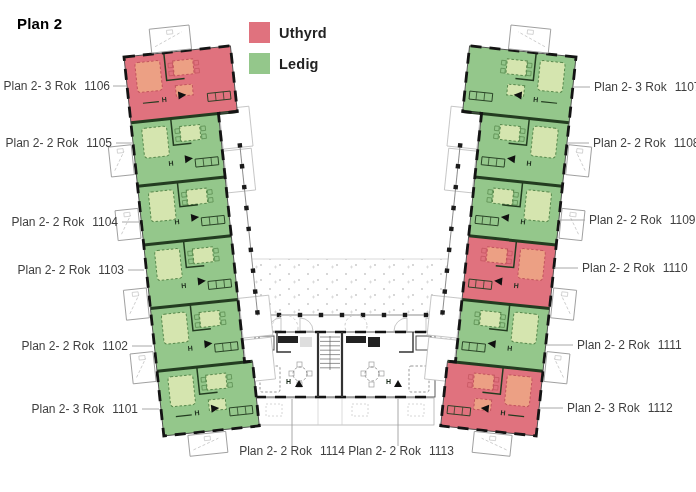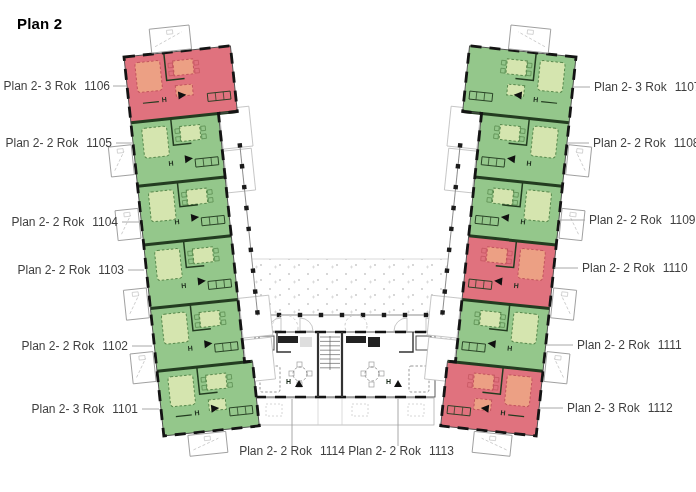--- a/index.html
+++ b/index.html
@@ -14,20 +14,28 @@
   text{font-family:"Liberation Sans",sans-serif;}
   .apt-label{font-size:12px;fill:#3f3f3f;}
 </style>
 </head>
 <body>
 
 <div class="stage">
   <div class="page-title">Plan 2</div>
 
   <div class="legend">
+    <div class="legend-row">
+      <span class="swatch" style="background: rgb(224, 114, 126);"></span>
+      <span class="legend-label">Uthyrd</span>
+    </div>
+    <div class="legend-row">
+      <span class="swatch" style="background: rgb(148, 199, 139);"></span>
+      <span class="legend-label">Ledig</span>
+    </div>
   </div>
 
   <svg id="plan" width="696" height="492" viewBox="0 0 696 492">
       <defs>
         <pattern id="stip" width="19" height="15" patternUnits="userSpaceOnUse">
           <circle cx="4" cy="4" r="0.9" fill="#c4c4c4"></circle>
           <circle cx="14" cy="10" r="0.9" fill="#c4c4c4"></circle>
           <path d="M8 12 h3 M9.5 10.5 v3" stroke="#d2d2d2" stroke-width="0.7"></path>
         </pattern>
       </defs>

